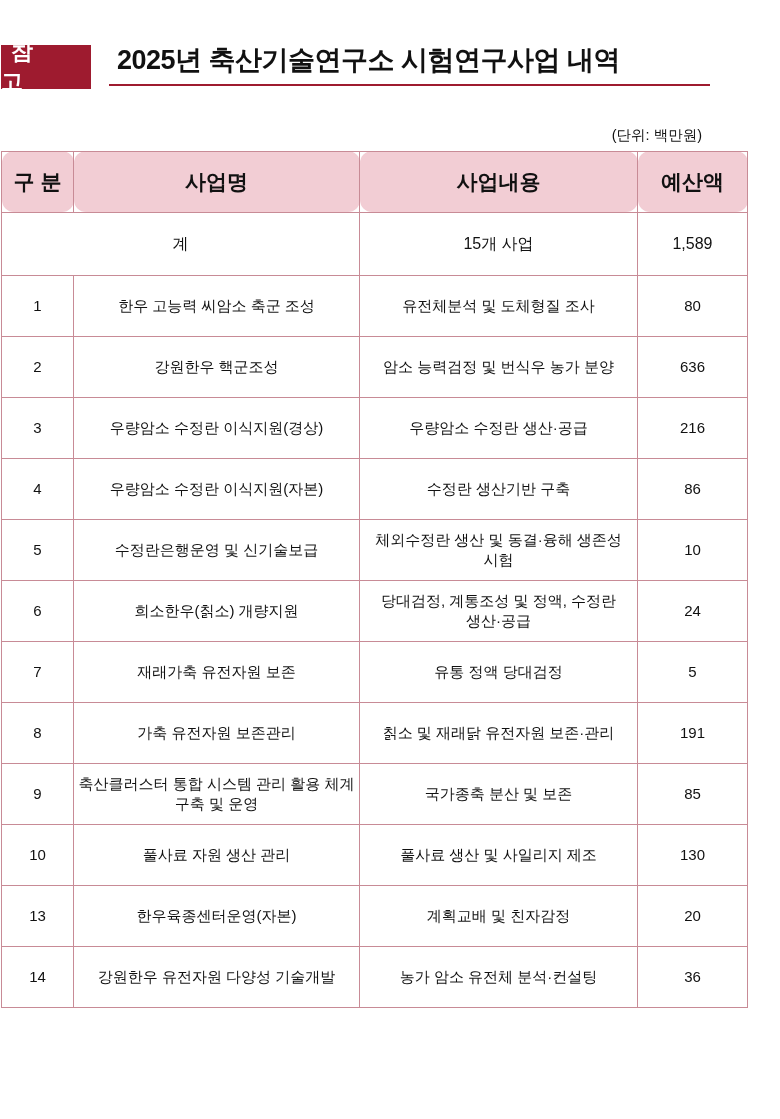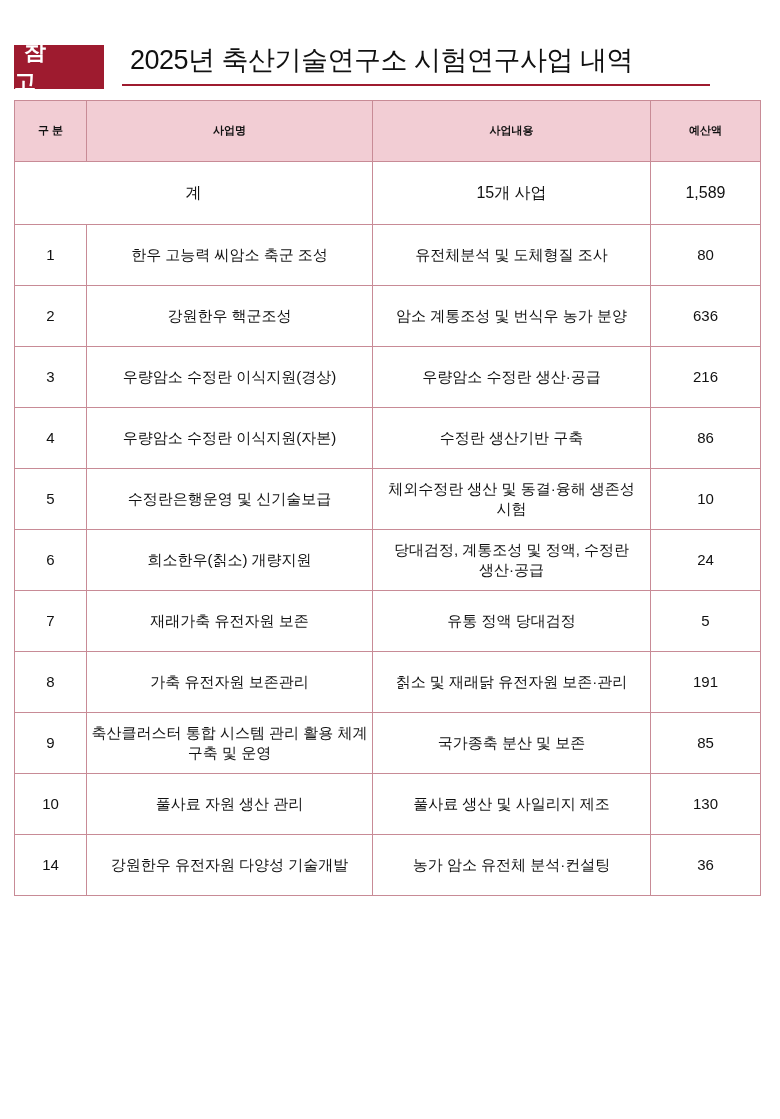--- a/index.html
+++ b/index.html
@@ -11,21 +11,21 @@
     height: 1119px;
     background: #ffffff;
     font-family: "Liberation Sans", sans-serif;
     color: #1a1a1a;
     position: relative;
   }
   .page {
     width: 724px;
     height: 1119px;
     box-sizing: border-box;
-    padding: 44px 14px 0 14px;
+    padding: 44px 14px 0 1px;
     position: relative;
   }
 
   
   .header {
     display: flex;
     align-items: center;
     margin-bottom: 10px;
   }
   .ref-badge {
@@ -42,21 +42,21 @@
     justify-content: center;
     flex: none;
   }
   .header-title-wrap {
     flex: 1;
     margin-left: 18px;
     padding-bottom: 4px;
   }
   .header-title {
     font-size: 27px;
-    font-weight: normal;
+    font-weight: bold;
     color: #111111;
     letter-spacing: -0.5px;
     line-height: 1.25;
     padding-left: 8px;
   }
   .title-rule {
     border-bottom: 2.5px solid #9e1b2f;
     margin-top: 6px;
   }
 
@@ -81,22 +81,23 @@
     vertical-align: middle;
     font-size: 15px;
     color: #111111;
     padding: 6px 4px;
     line-height: 1.32;
     word-break: keep-all;
   }
   table.gov-table thead th {
     background: #f2cdd4;
     font-weight: bold;
-    font-size: 11px;
+    font-size: 21px;
     height: 48px;
+    border-radius: 12px;
   }
   col.c-no    { width: 72px; }
   col.c-name  { width: 286px; }
   col.c-desc  { width: 278px; }
   col.c-amt   { width: 110px; }
 
   tr.total-row td {
     height: 50px;
     font-size: 16px;
   }
@@ -115,20 +116,21 @@
 <div class="page">
 
   <div class="header">
     <div class="ref-badge">참 고</div>
     <div class="header-title-wrap">
       <div class="header-title">2025년 축산기술연구소 시험연구사업 내역</div>
       <div class="title-rule"></div>
     </div>
   </div>
 
+  <div class="unit-note">(단위: 백만원)</div>
 
   <table class="gov-table">
     <colgroup>
       <col class="c-no">
       <col class="c-name">
       <col class="c-desc">
       <col class="c-amt">
     </colgroup>
     <thead>
       <tr>
@@ -147,21 +149,21 @@
 
       <tr class="data-row">
         <td class="col-no">1</td>
         <td class="col-name">한우 고능력 씨암소 축군 조성</td>
         <td class="col-desc">유전체분석 및 도체형질 조사</td>
         <td class="col-amt">80</td>
       </tr>
       <tr class="data-row">
         <td class="col-no">2</td>
         <td class="col-name">강원한우 핵군조성</td>
-        <td class="col-desc">암소 계통조성 및 번식우 농가 분양</td>
+        <td class="col-desc">암소 능력검정 및 번식우 농가 분양</td>
         <td class="col-amt">636</td>
       </tr>
       <tr class="data-row">
         <td class="col-no">3</td>
         <td class="col-name">우량암소 수정란 이식지원(경상)</td>
         <td class="col-desc">우량암소 수정란 생산·공급</td>
         <td class="col-amt">216</td>
       </tr>
       <tr class="data-row">
         <td class="col-no">4</td>
@@ -199,20 +201,26 @@
         <td class="col-desc">국가종축 분산 및 보존</td>
         <td class="col-amt">85</td>
       </tr>
       <tr class="data-row">
         <td class="col-no">10</td>
         <td class="col-name">풀사료 자원 생산 관리</td>
         <td class="col-desc">풀사료 생산 및 사일리지 제조</td>
         <td class="col-amt">130</td>
       </tr>
       <tr class="data-row">
+        <td class="col-no">13</td>
+        <td class="col-name">한우육종센터운영(자본)</td>
+        <td class="col-desc">계획교배 및 친자감정</td>
+        <td class="col-amt">20</td>
+      </tr>
+      <tr class="data-row">
         <td class="col-no">14</td>
         <td class="col-name">강원한우 유전자원 다양성 기술개발</td>
         <td class="col-desc">농가 암소 유전체 분석·컨설팅</td>
         <td class="col-amt">36</td>
       </tr>
 
     </tbody>
   </table>
 
 </div>

